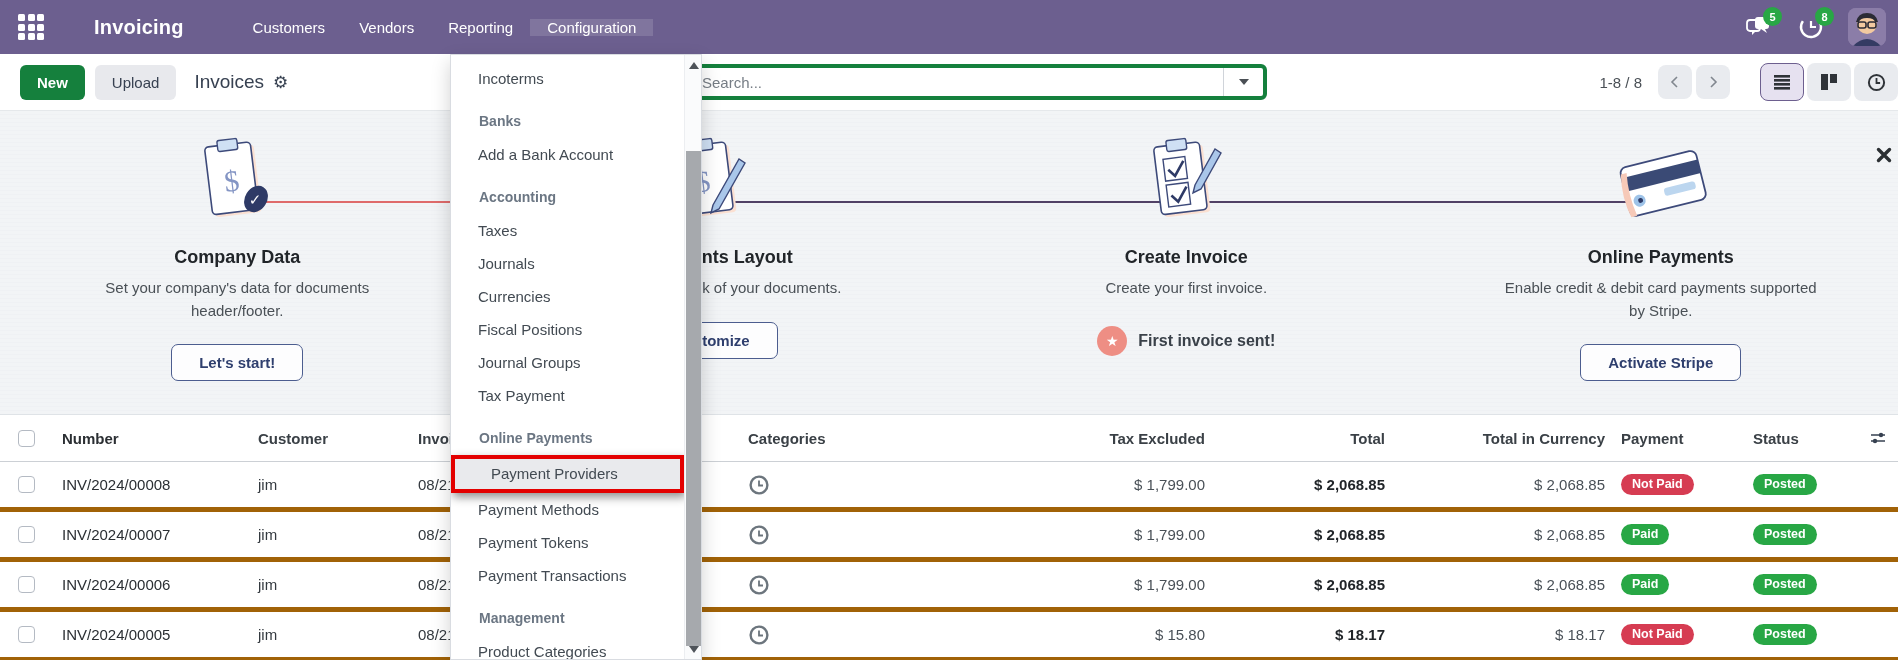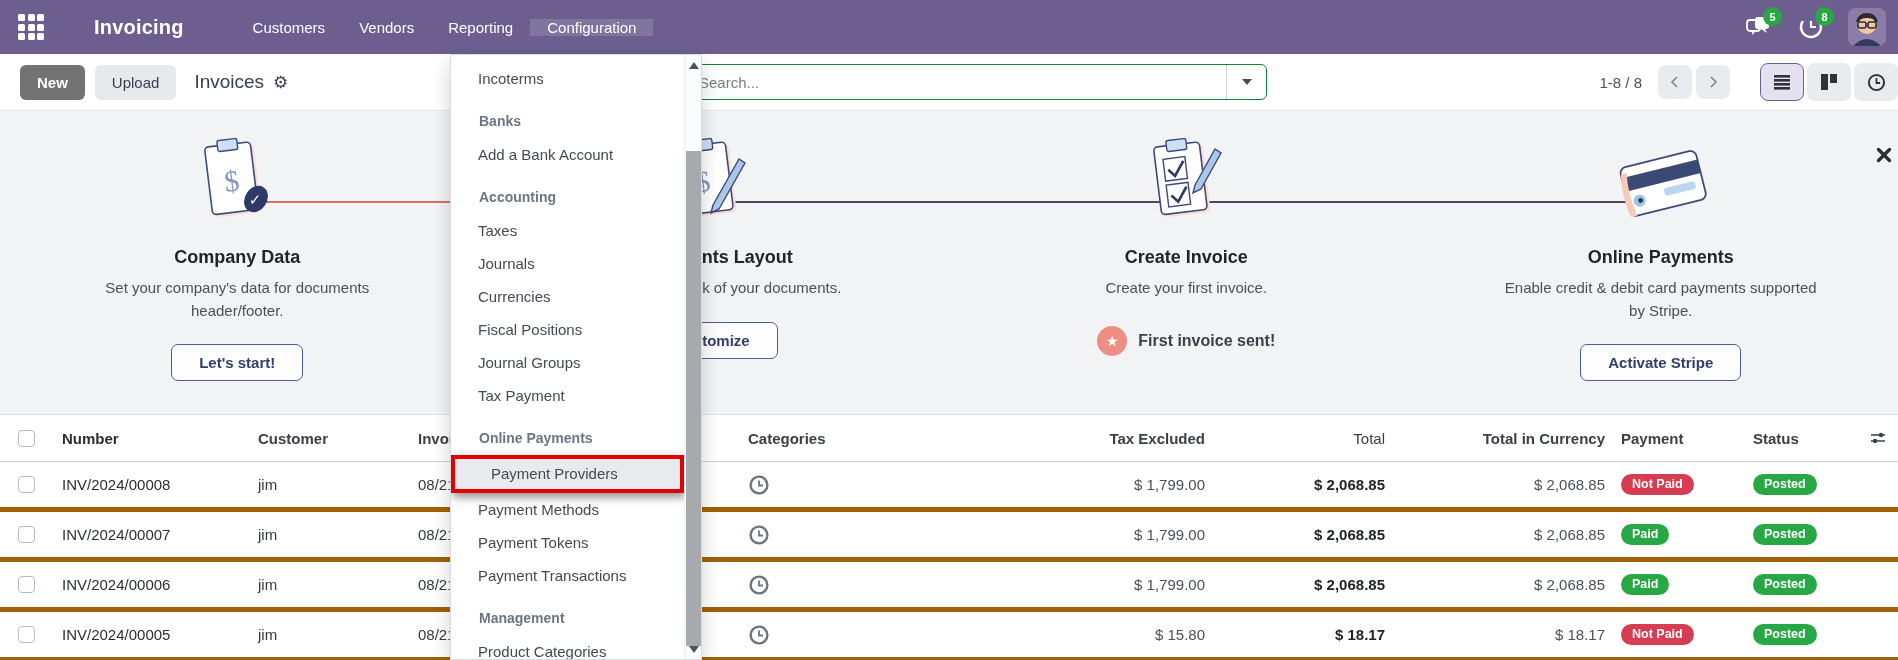--- a/index.html
+++ b/index.html
@@ -16,26 +16,26 @@
   .nav-item { display:flex; align-items:center; padding:0 17px; font-size:15px; cursor:pointer; color:#fff; }
   .nav-item.active { background:rgba(255,255,255,.14); }
   .nav-right { margin-left:auto; display:flex; align-items:center; gap:22px; padding-right:12px; }
   .nav-ico { position:relative; width:30px; height:30px; display:flex; align-items:center; justify-content:center; cursor:pointer; }
   .count-badge { position:absolute; top:-5px; right:-8px; background:#28a745; color:#fff; font-size:11px; font-weight:700; min-width:19px; height:19px; border-radius:10px; display:flex; align-items:center; justify-content:center; padding:0 4px; }
   .avatar { width:38px; height:38px; border-radius:8px; overflow:hidden; background:#8b7da8; cursor:pointer; }
 
   
   .control { height:56px; background:#fff; display:flex; align-items:center; padding:0 20px; position:relative; }
   .btn { border:none; border-radius:6px; font-size:15px; font-weight:600; padding:9px 17px; cursor:pointer; font-family:inherit; }
-  .btn-new { background:#737373; color:#fff; }
+  .btn-new { background:#15803d; color:#fff; }
   .btn-upload { background:#e8e9ed; color:#374151; margin-left:10px; font-weight:500; }
   .view-title { font-size:19px; color:#374151; margin-left:18px; }
   .gear { font-size:17px; color:#374151; margin-left:9px; cursor:pointer; }
 
-  .searchbox { position:absolute; left:610px; right:631px; top:10px; height:36px; border:1px solid #15803d; border-radius:6px; background:#fff; display:flex; align-items:center; }
+  .searchbox { position:absolute; left:610px; right:631px; top:10px; height:36px; border:4px solid #15803d; border-radius:6px; background:#fff; display:flex; align-items:center; }
   .searchbox input { flex:1; border:none; outline:none; height:100%; font-size:15px; color:#333; padding-left:88px; font-family:inherit; background:transparent; }
   .searchbox input::placeholder { color:#767d85; }
   .search-toggle { width:40px; height:100%; border-left:1px solid #d0d4da; display:flex; align-items:center; justify-content:center; cursor:pointer; }
   .caret-down { width:0; height:0; border-left:5px solid transparent; border-right:5px solid transparent; border-top:6px solid #4a4f55; }
 
   .right-cluster { position:absolute; right:0; top:0; height:56px; display:flex; align-items:center; }
   .pager-text { font-size:15px; color:#4a5056; margin-right:16px; }
   .pg-btn { width:34px; height:34px; background:#e9ebef; border:none; border-radius:8px; display:flex; align-items:center; justify-content:center; cursor:pointer; margin-right:4px; }
   .switcher { display:flex; gap:3px; margin-left:26px; }
   .sw-btn { width:44px; height:38px; border:none; background:#e9ebef; border-radius:8px; display:flex; align-items:center; justify-content:center; cursor:pointer; }
@@ -288,21 +288,21 @@
 <div class="listview">
   <div class="lrow head">
     <div class="c-check">
         <div class="checkbox"></div>
       </div>
     <div class="c-number">Number</div>
     <div class="c-customer">Customer</div>
     <div class="c-date">Invoice Date</div>
     <div class="c-activity">Categories</div>
     <div class="c-money" style="font-weight:700;color:#3a4046;">Tax Excluded</div>
-    <div class="c-money" style="font-weight:400;color:#3a4046;">Total</div>
+    <div class="c-money" style="font-weight:700;color:#3a4046;">Total</div>
     <div class="c-money" style="font-weight:700;color:#3a4046;">Total in Currency</div>
     <div class="c-payment">Payment</div>
     <div class="c-status">Status</div>
     <div class="c-adjust">
       <svg width="18" height="16" viewBox="0 0 18 16">
         <path d="M2 5 h12 M16 5 h-3" stroke="#374151" stroke-width="1.6"></path>
           <circle cx="12" cy="5" r="2.2" fill="#374151"></circle>
         <path d="M2 11 h4 M7 11 h9" stroke="#374151" stroke-width="1.6"></path>
           <circle cx="6" cy="11" r="2.2" fill="#374151"></circle>
       </svg>

